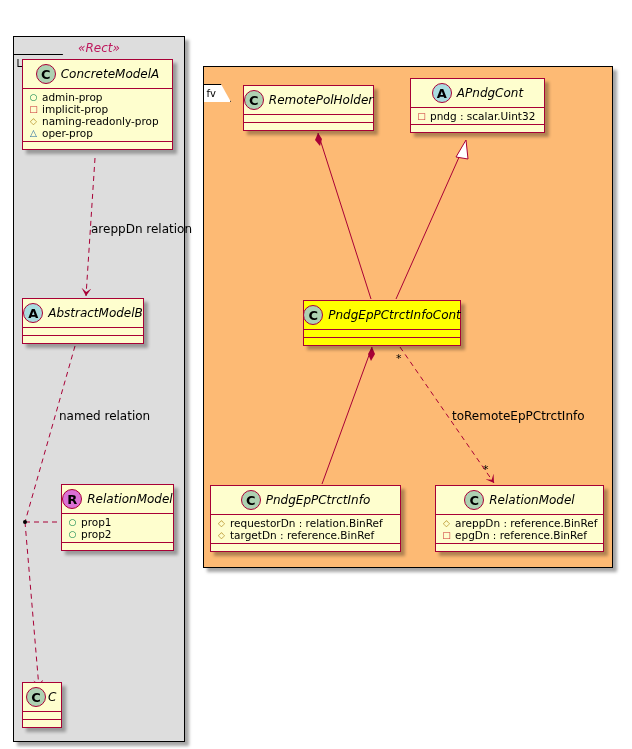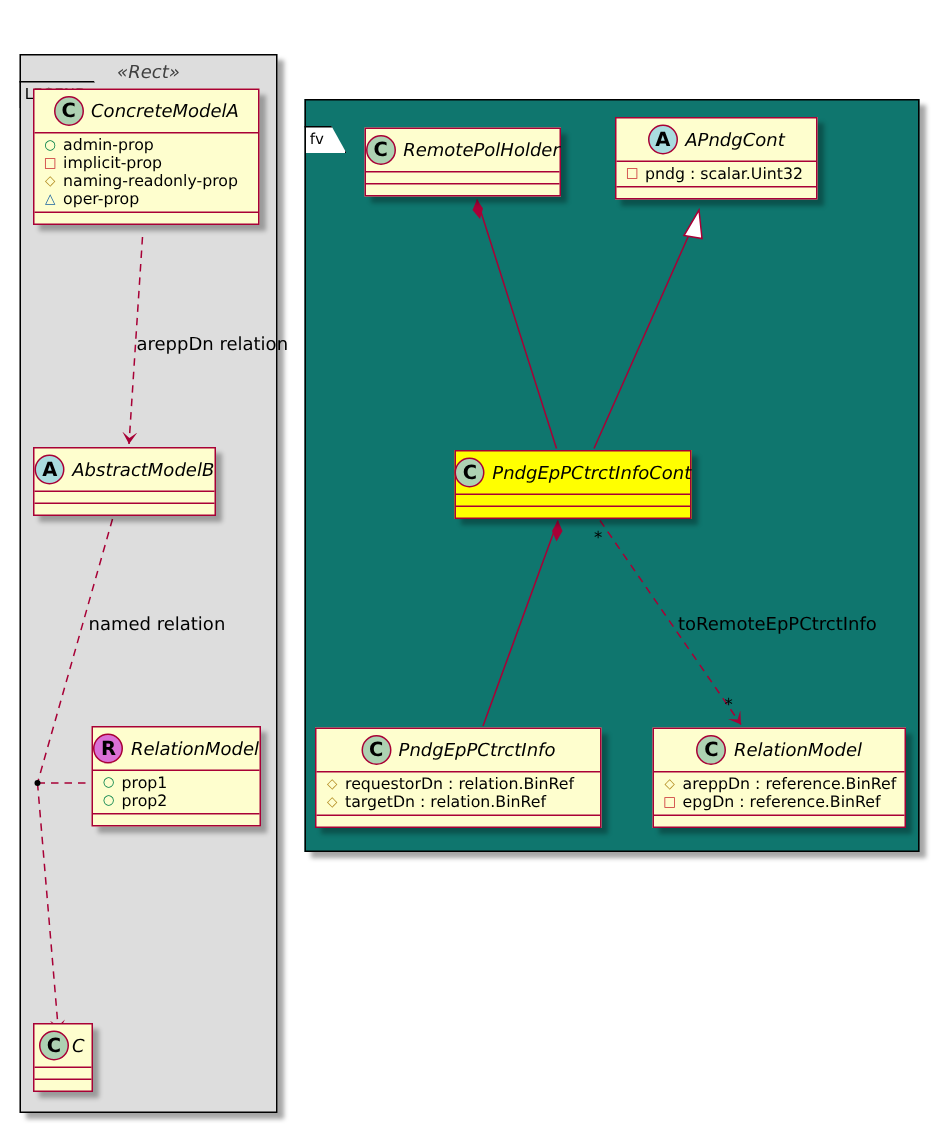--- a/index.html
+++ b/index.html
@@ -6,24 +6,24 @@
   body { width: 632px; height: 749px; position: relative; overflow: hidden;
          font-family: "DejaVu Sans", sans-serif; }
   #stage { position: absolute; left: 0; top: 0; width: 632px; height: 749px; }
 
   .pkg { position: absolute; border: 1.5px solid #000; box-shadow: 4px 4px 3px rgba(0,0,0,0.35); }
   .pkg-tab { position: absolute; background: inherit; border: 1.5px solid #000; border-bottom: none;
              font-weight: normal; font-size: 10px; padding: 1px 14px 0 3px; line-height: 16px;
              clip-path: polygon(0 0, calc(100% - 10px) 0, 100% 100%, 0 100%); margin-top: 36px; }
   .pkg-legend { left: 13px; top: 36px; width: 170px; height: 704px; background: #DDDDDD; }
   .pkg-legend .pkg-tab { left: -1.5px; top: -19px; background: #DDDDDD; }
-  .pkg-fv { left: 203px; top: 66px; width: 408px; height: 500px; background: #0f766e; }
+  .pkg-fv { left: 203px; top: 66px; width: 408px; height: 500px; background: #fdba74; }
   .pkg-fv .pkg-tab { left: -1.5px; top: -19px; background: #ffffff; }
   .stereo { position: absolute; left: 0; right: 0; top: 4px; text-align: center; font-style: italic;
-            font-size: 12px; color: #404040; }
+            font-size: 12px; color: #be185d; }
 
   .cls { position: absolute; background: #FEFECE; border: 1.5px solid #A80036;
          box-shadow: 4px 4px 3px rgba(0,0,0,0.3); box-sizing: border-box; }
   .cls.hl { background: #FFFF00; }
   .cls-head { display: flex; align-items: center; justify-content: center; gap: 5px;
               padding: 3px 6px; height: 28px; box-sizing: border-box; }
   .cls-name { font-size: 12px; color: #000; white-space: nowrap; font-style: italic; }
   .cls-name.italic { font-style: italic; text-align: center; }
   .badge { width: 20px; height: 20px; border-radius: 50%; border: 1px solid #A80036;
            display: flex; align-items: center; justify-content: center; font-weight: bold;
@@ -191,21 +191,21 @@
       <span class="badge c">C</span>
       <span class="cls-name">PndgEpPCtrctInfo</span>
     </div>
     <div class="cls-sec">
       <div class="attr">
           <span class="vis protected">◇</span>
           <span>requestorDn : relation.BinRef</span>
         </div>
       <div class="attr">
           <span class="vis protected">◇</span>
-          <span>targetDn : relation.BinRef</span>
+          <span>targetDn : reference.BinRef</span>
         </div>
     </div>
     <div class="cls-sec"></div>
   </div>
 
   <div class="cls" style="left:435px;top:485px;width:169px;">
     <div class="cls-head">
       <span class="badge c">C</span>
       <span class="cls-name">RelationModel</span>
     </div>

